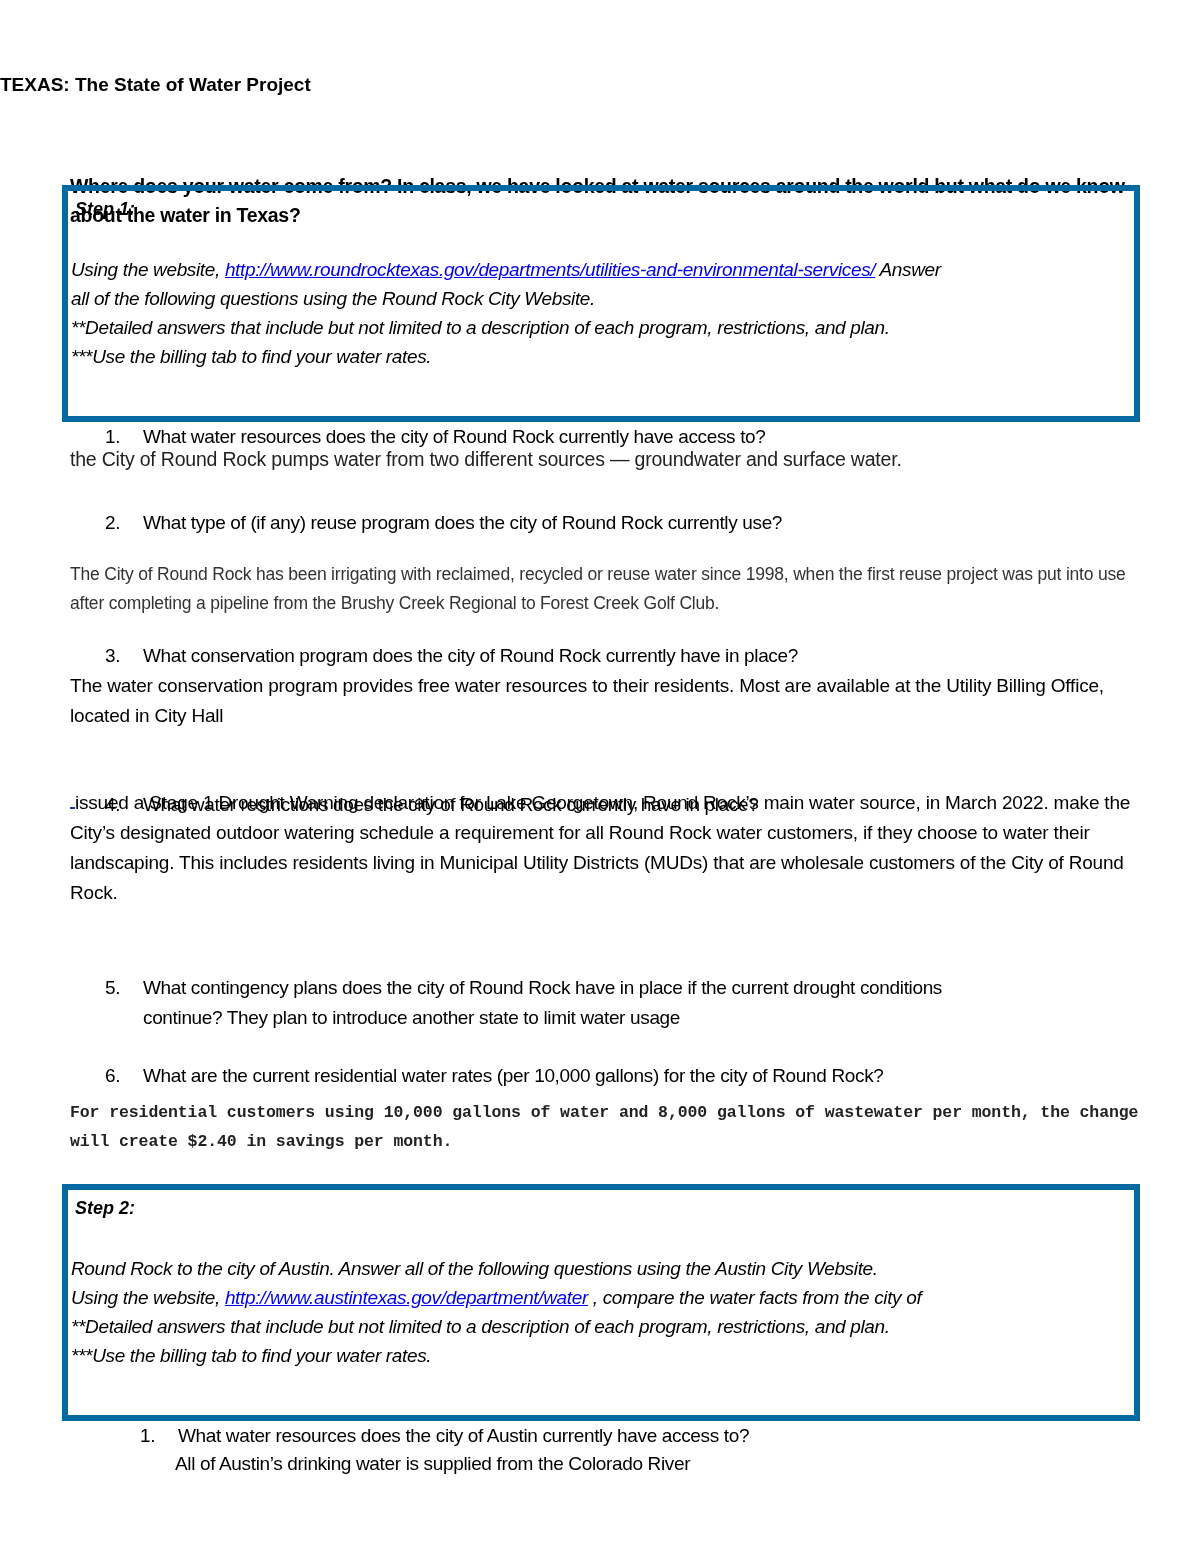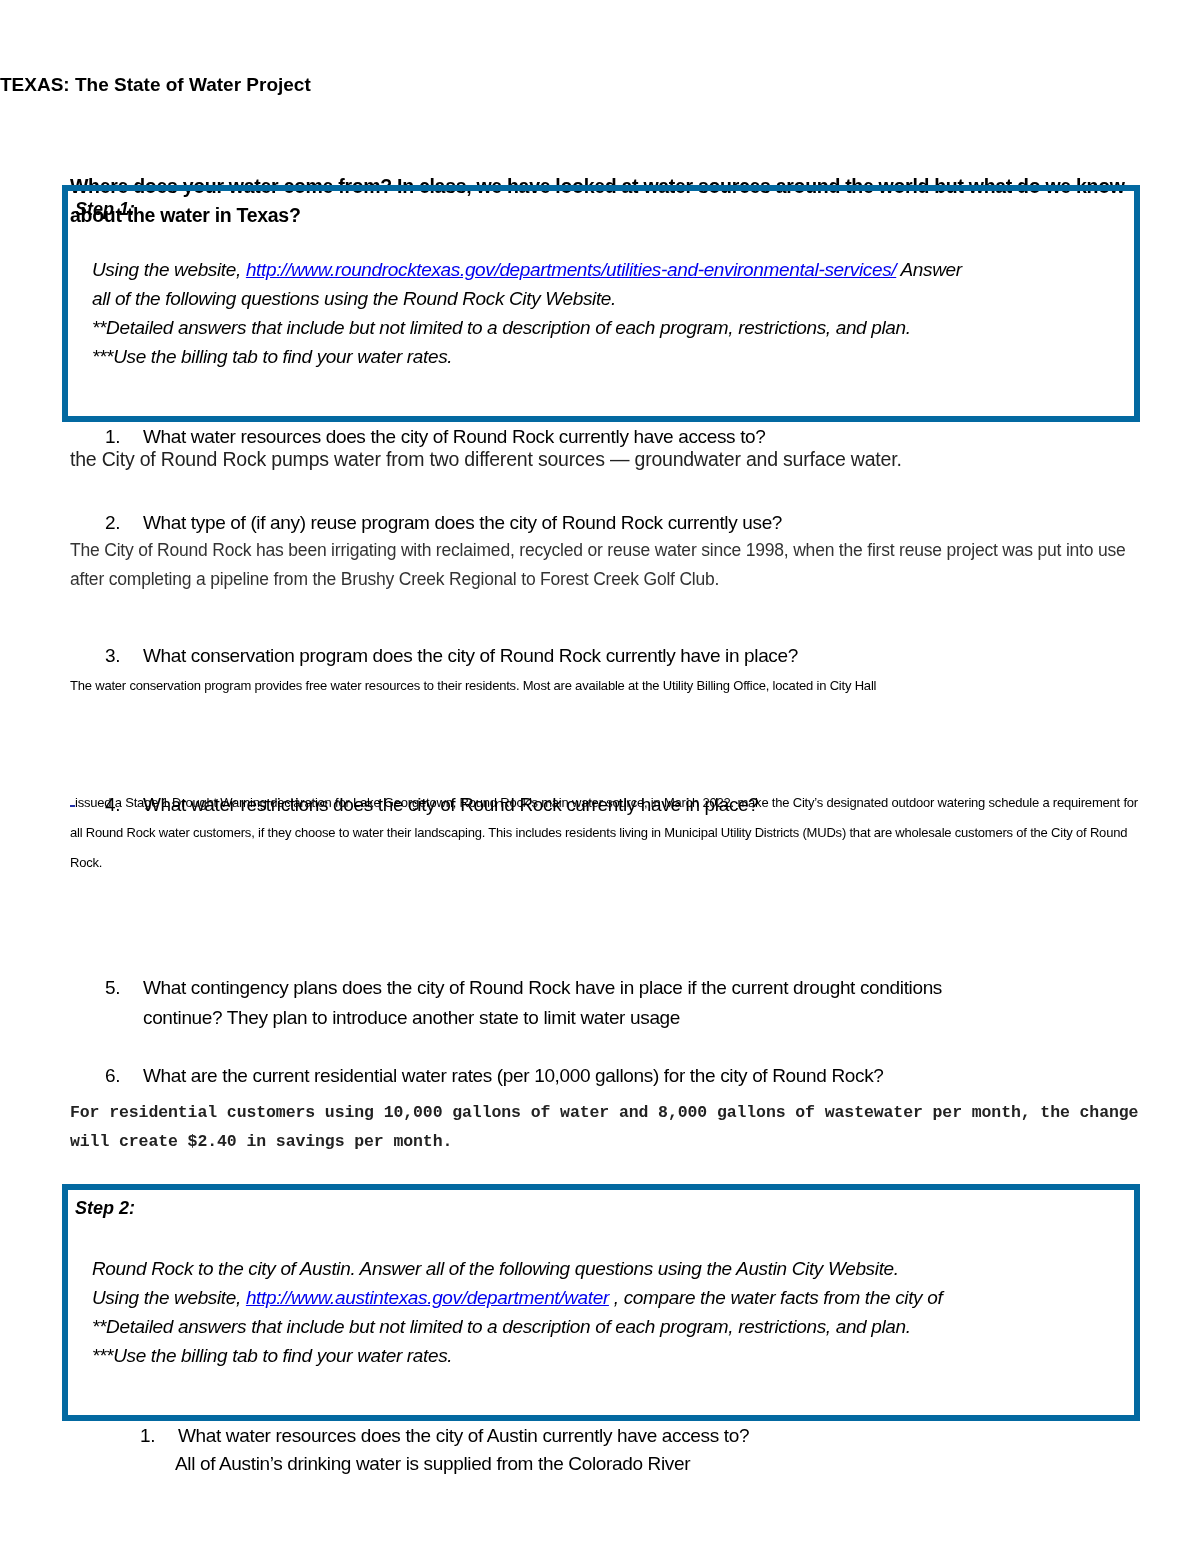--- a/index.html
+++ b/index.html
@@ -5,29 +5,29 @@
   html, body { margin: 0; padding: 0; background: #ffffff; }
   body { width: 1200px; height: 1553px; position: relative; overflow: hidden;
          font-family: "Liberation Sans Narrow", "Liberation Sans", sans-serif; color: #000; }
   .abs { position: absolute; white-space: nowrap; }
   .title { left: 0; width: 1200px; text-align: left; top: 74px; font-size: 19px; font-weight: bold; }
   .intro { left: 70px; width: 1070px; top: 131px; font-size: 19.5px; font-weight: bold; line-height: 29px; white-space: normal; letter-spacing: -0.3px; margin-top: 41px; }
   .box { position: absolute; border: 6px solid #0369a1; box-sizing: border-box; font-style: italic; }
   .box1 { left: 62px; top: 185px; width: 1078px; height: 237px; }
   .box2 { left: 62px; top: 1184px; width: 1078px; height: 237px; }
   .box .step { position: absolute; left: 7px; top: 8px; font-size: 18px; font-weight: bold; }
-  .box .body { position: absolute; left: 24px; top: 64px; width: 1062px; font-size: 19px; line-height: 29px; letter-spacing: -0.35px; }
+  .box .body { position: absolute; left: 3px; top: 64px; width: 1062px; font-size: 19px; line-height: 29px; letter-spacing: -0.35px; }
   .box .body div { white-space: nowrap; }
   a.link { color: #0000ee; text-decoration: underline; }
   .q { font-size: 19px; letter-spacing: -0.35px; }
   .q .num { display: inline-block; width: 38px; text-align: left; }
   .ans-sans { font-family: "Liberation Sans", sans-serif; letter-spacing: -0.2px; }
   .ans1 { font-size: 19.5px; color: #222; }
-  .ans2 { font-size: 17.5px; color: #333; line-height: 29px; white-space: normal; width: 1060px; }
-  .ans-std { font-size: 13px; line-height: 30px; white-space: normal; width: 1070px; letter-spacing: -0.2px; }
+  .ans2 { font-size: 17.5px; color: #333; line-height: 29px; white-space: normal; width: 1060px; margin-top: 24px; }
+  .ans-std { font-size: 19px; line-height: 30px; white-space: normal; width: 1070px; letter-spacing: -0.2px; }
   .ans6 { font-size: 16.5px; font-weight: bold; line-height: 29px; white-space: normal; width: 1070px; color: #222; letter-spacing: -0.1px; }
   .mark { display: inline-block; width: 5px; border-bottom: 2px solid #2233aa; height: 14px; vertical-align: baseline; }
 </style>
 </head>
 <body>
 
 <div class="abs title">TEXAS: The State of Water Project</div>
 <div class="abs intro">Where does your water come from? In class, we have looked at water sources around the world but what do we know about the water in Texas?</div>
 
 <div class="box box1">

